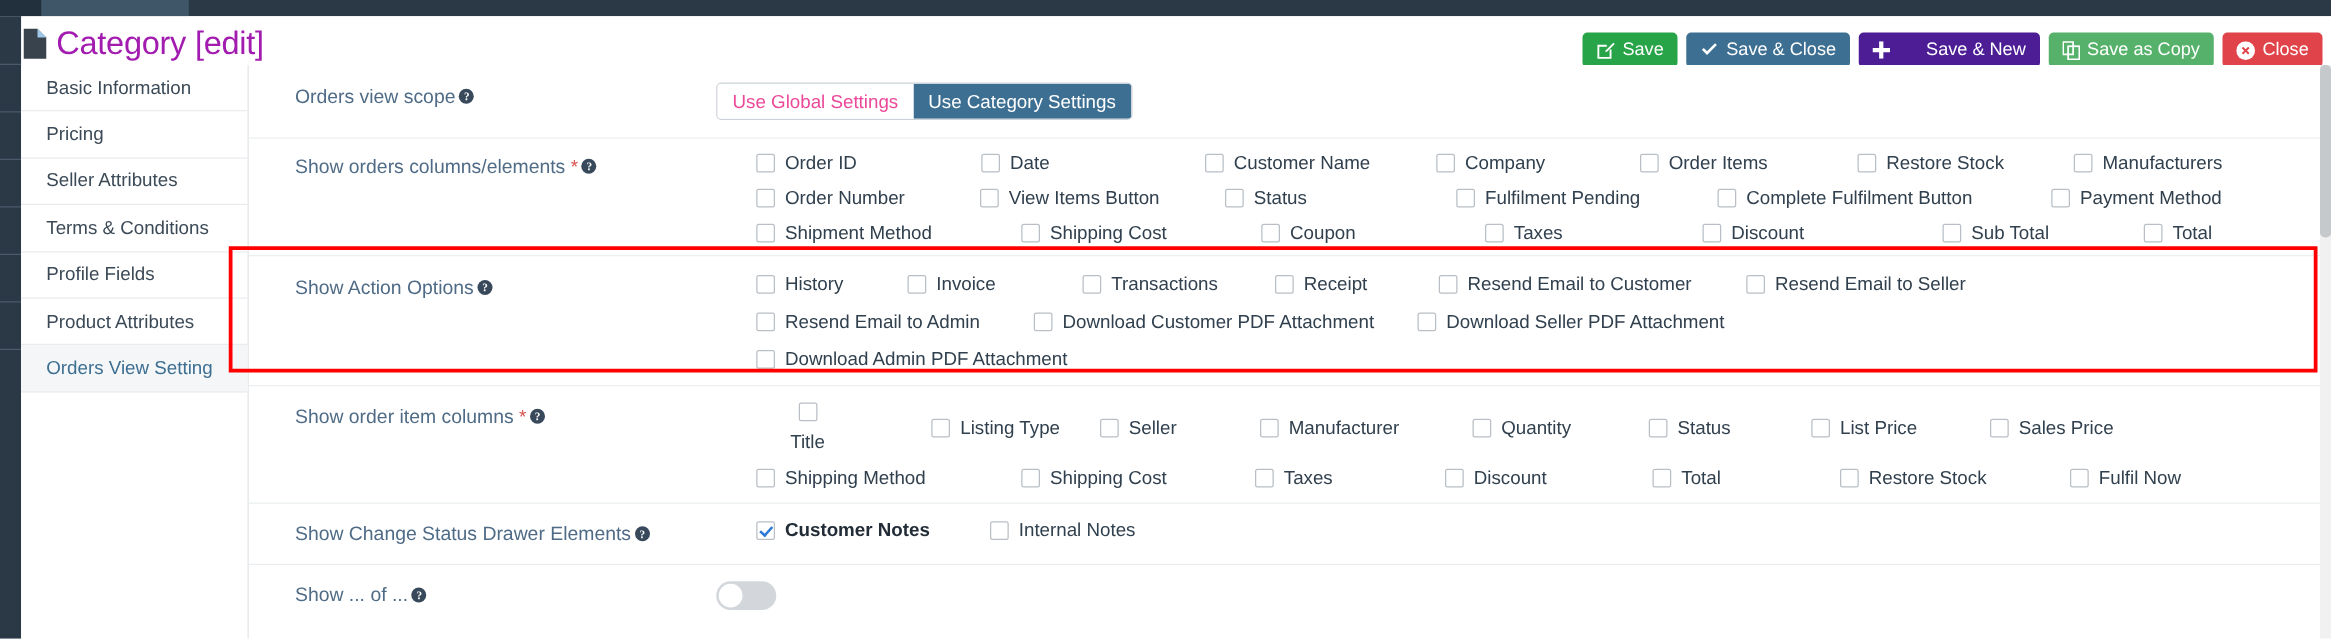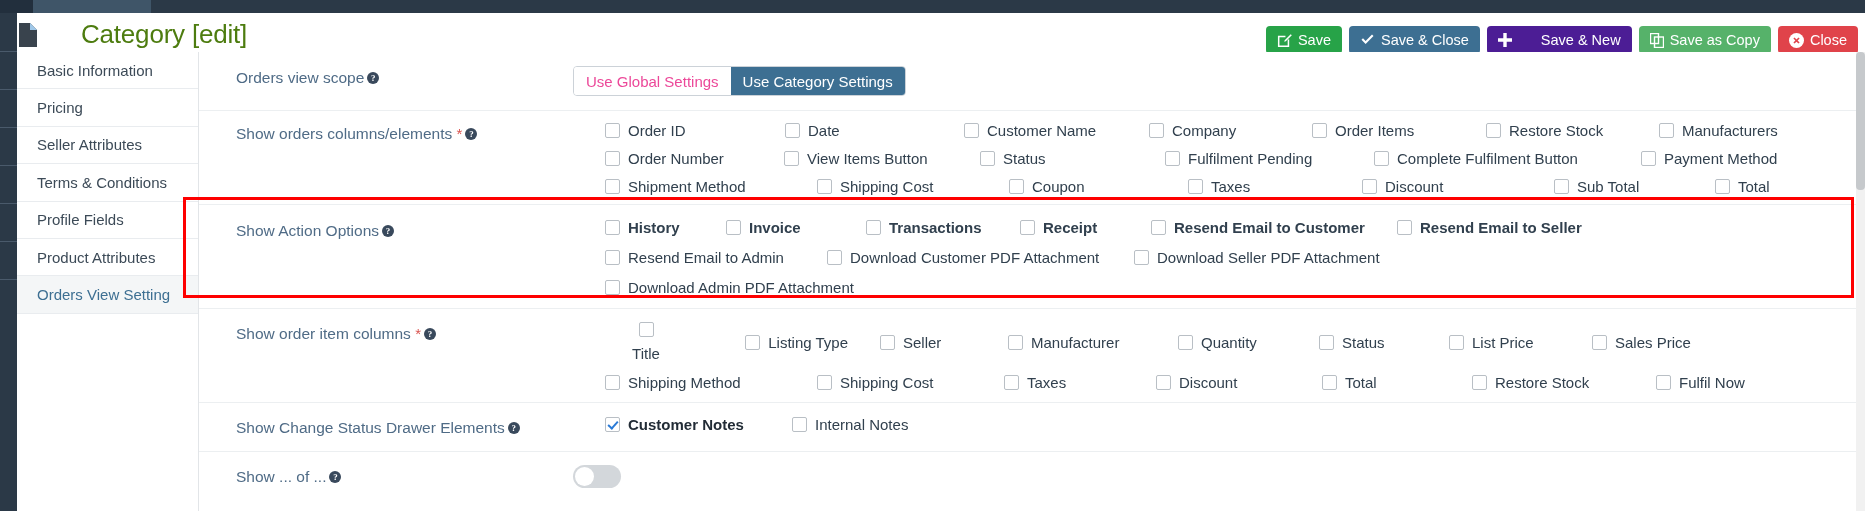--- a/index.html
+++ b/index.html
@@ -17,21 +17,21 @@
   .navbar-left-edge { position:absolute; top:0; left:0; width:33px; height:13px; background:#222f3d; }
 
   
   .left-rail { position:absolute; top:13px; left:0; width:17px; height:498px; background:#2b3947; }
   .left-rail .seg { position:absolute; left:0; width:17px; height:1px; background:#4a5a6b; }
 
   
   .page-header { position:absolute; top:13px; left:17px; width:1848px; height:39px; background:#fff; }
   .page-title-wrap { position:absolute; top:6px; left:1px; display:flex; align-items:center; gap:7px; }
   .doc-icon { width:20px; height:26px; position:relative; display:block; }
-  .page-title { font-size:26px; color:#4d7c0f; letter-spacing:-0.2px; white-space:nowrap;margin-left:36px; }
+  .page-title { font-size:26px; color:#a21caf; letter-spacing:-0.2px; white-space:nowrap; }
 
   
   .toolbar { position:absolute; top:13px; right:7px; display:flex; align-items:center; gap:7px; height:28px; }
   .btn {
     height:28px; border:none; border-radius:4px; color:#fff;
     font-size:14.5px; font-family:"Liberation Sans", sans-serif;
     display:inline-flex; align-items:center; gap:6px;
     padding:0 11px; cursor:pointer; white-space:nowrap; line-height:1;
   }
   .btn .bi { display:inline-flex; align-items:center; justify-content:center; }
@@ -328,21 +328,21 @@
               </label>
           </div>
         </div>
       </div>
 
       <div class="form-row" style="padding-top:14px;padding-bottom:12px;">
         <div class="row-label">
           <span>Show Action Options</span><span class="help">?</span>
         </div>
         <div class="row-field">
-          <div class="cb-line" style="margin-bottom:13px;font-weight:bold;">
+          <div class="cb-line" style="margin-bottom:13px;">
             <label class="cb" style="width:89px;">
                 <span class="box"></span>
                 <span>History</span>
               </label>
             <label class="cb" style="width:108px;">
                 <span class="box"></span>
                 <span>Invoice</span>
               </label>
             <label class="cb" style="width:122px;">
                 <span class="box"></span>

